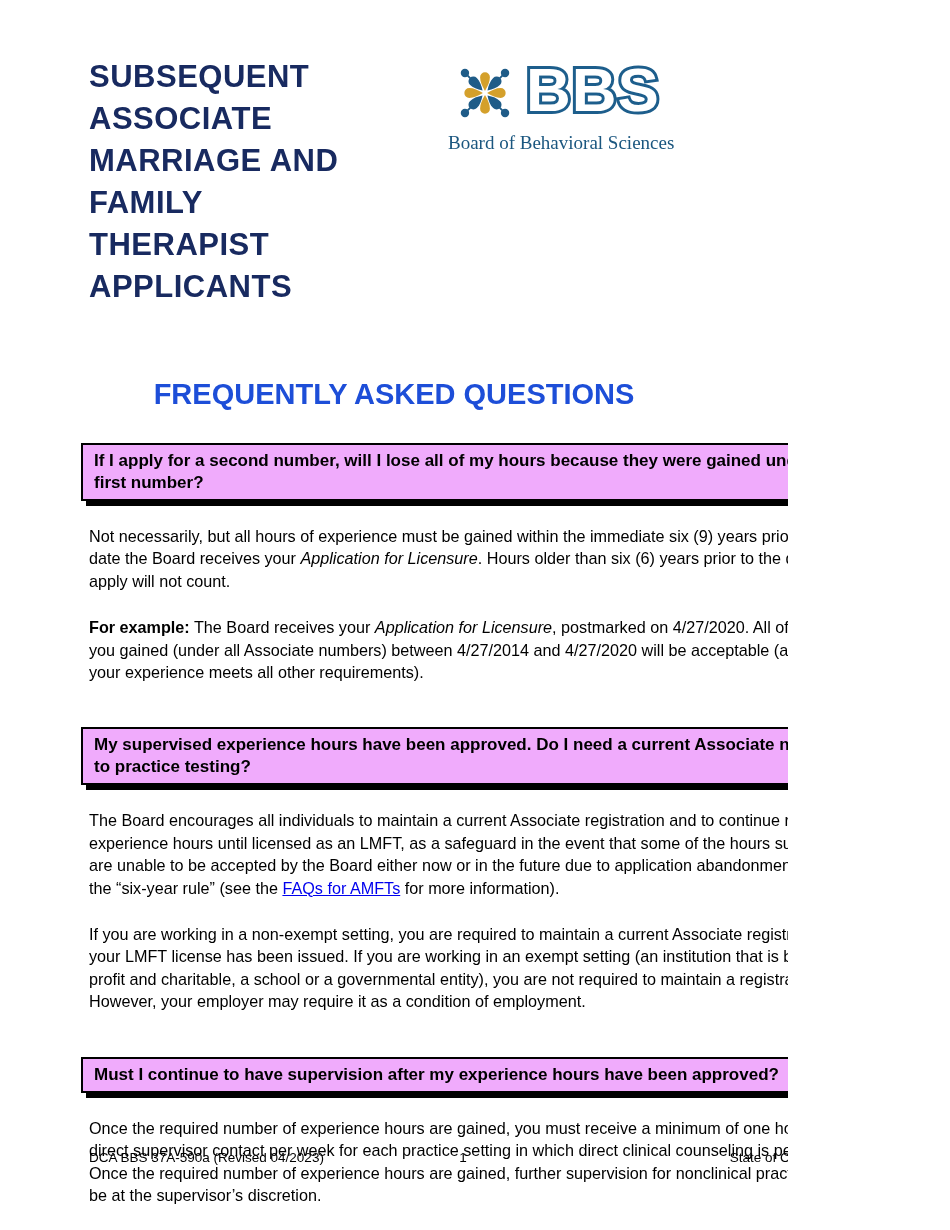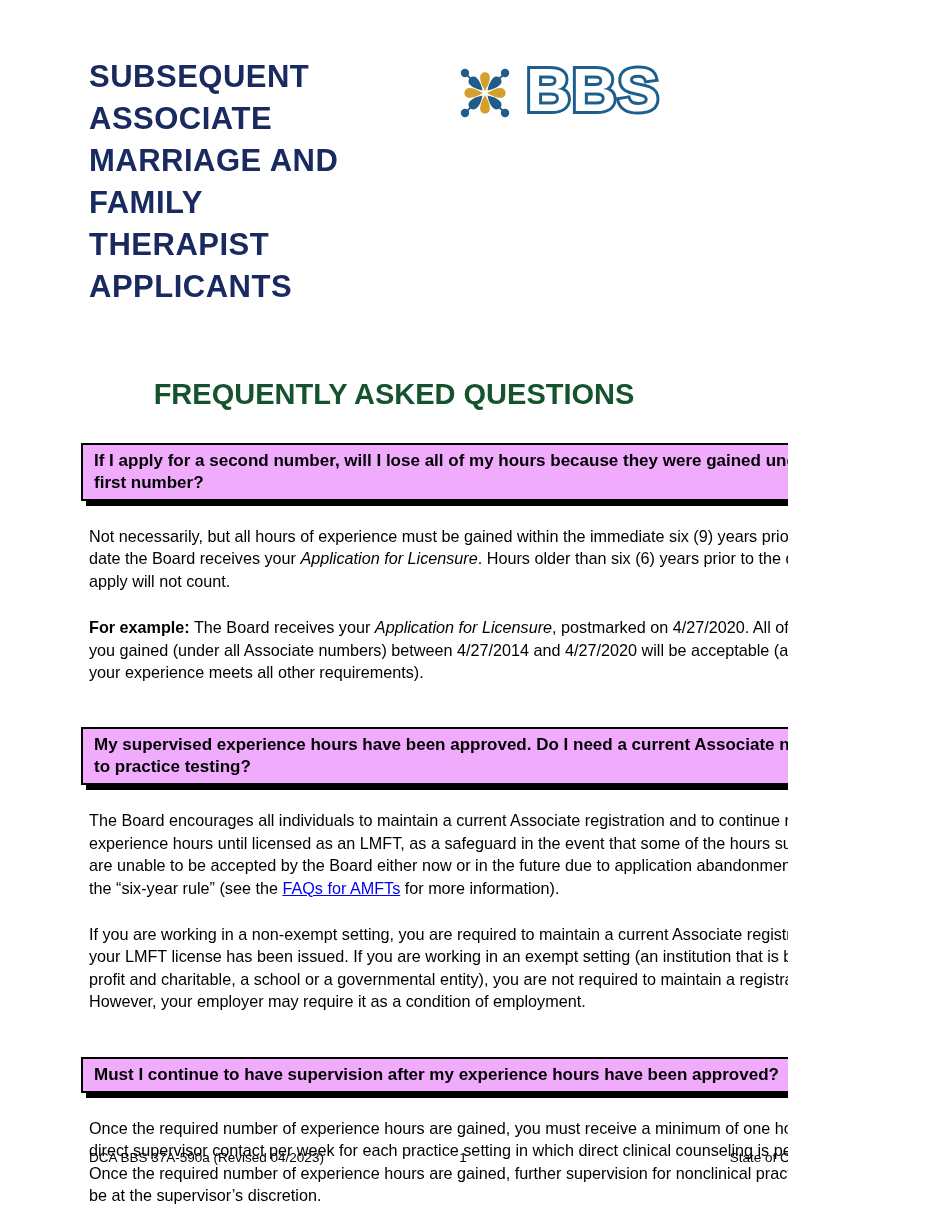--- a/index.html
+++ b/index.html
@@ -39,21 +39,21 @@
     color:#1A567F;
     margin-top:4px;
     white-space:nowrap;
   }
   
   .faq-heading{
     margin:70px 0 0 0;
     text-align:center;
     font-size:29px;
     font-weight:bold;
-    color:#14532d;
+    color:#1d4ed8;
     letter-spacing:0px;
   }
   
   .content{
     padding-left:89px;
     width:775px;
     box-sizing:content-box;
   }
   .question-box{
     margin:44px 0 24px -8px;
@@ -135,20 +135,21 @@
               <path d="M50 45 C45.5 38.5 43 32.5 43 26.5 A7 7 0 1 1 57 26.5 C57 32.5 54.5 38.5 50 45 Z"></path>
               <rect x="48.7" y="12" width="2.6" height="12"></rect>
               <circle cx="50" cy="9.5" r="6"></circle>
             </g>
           </g>
         </svg>
         <svg class="logo-acronym-svg" width="162" height="62" viewBox="0 0 162 62" xmlns="http://www.w3.org/2000/svg">
           <text x="0" y="53" font-family="Liberation Sans, DejaVu Sans, sans-serif" font-size="62" font-weight="bold" letter-spacing="1" fill="#ffffff" stroke="#1D5E8C" stroke-width="6" paint-order="stroke">BBS</text>
         </svg>
       </div>
+      <div class="logo-tagline">Board of Behavioral Sciences</div>
     </div>
   </header>
 
   <h2 class="faq-heading">FREQUENTLY ASKED QUESTIONS</h2>
 
   <div class="content">
 
     <div class="question-box first">If I apply for a second number, will I lose all of my hours because they were gained under my first number?</div>
     <p class="para"><span>Not necessarily, but all hours of experience must be gained within the immediate six (9) years prior to the date the Board receives your </span><span class="it">Application for Licensure</span><span>. Hours older than six (6) years prior to the date you apply will not count.</span></p>
     <p class="para"><span class="bd">For example:</span><span>  The Board receives your </span><span class="it">Application for Licensure</span><span>, postmarked on 4/27/2020. All of the hours you gained (under all Associate numbers) between 4/27/2014 and 4/27/2020 will be acceptable (as long as your experience meets all other requirements).</span></p>

